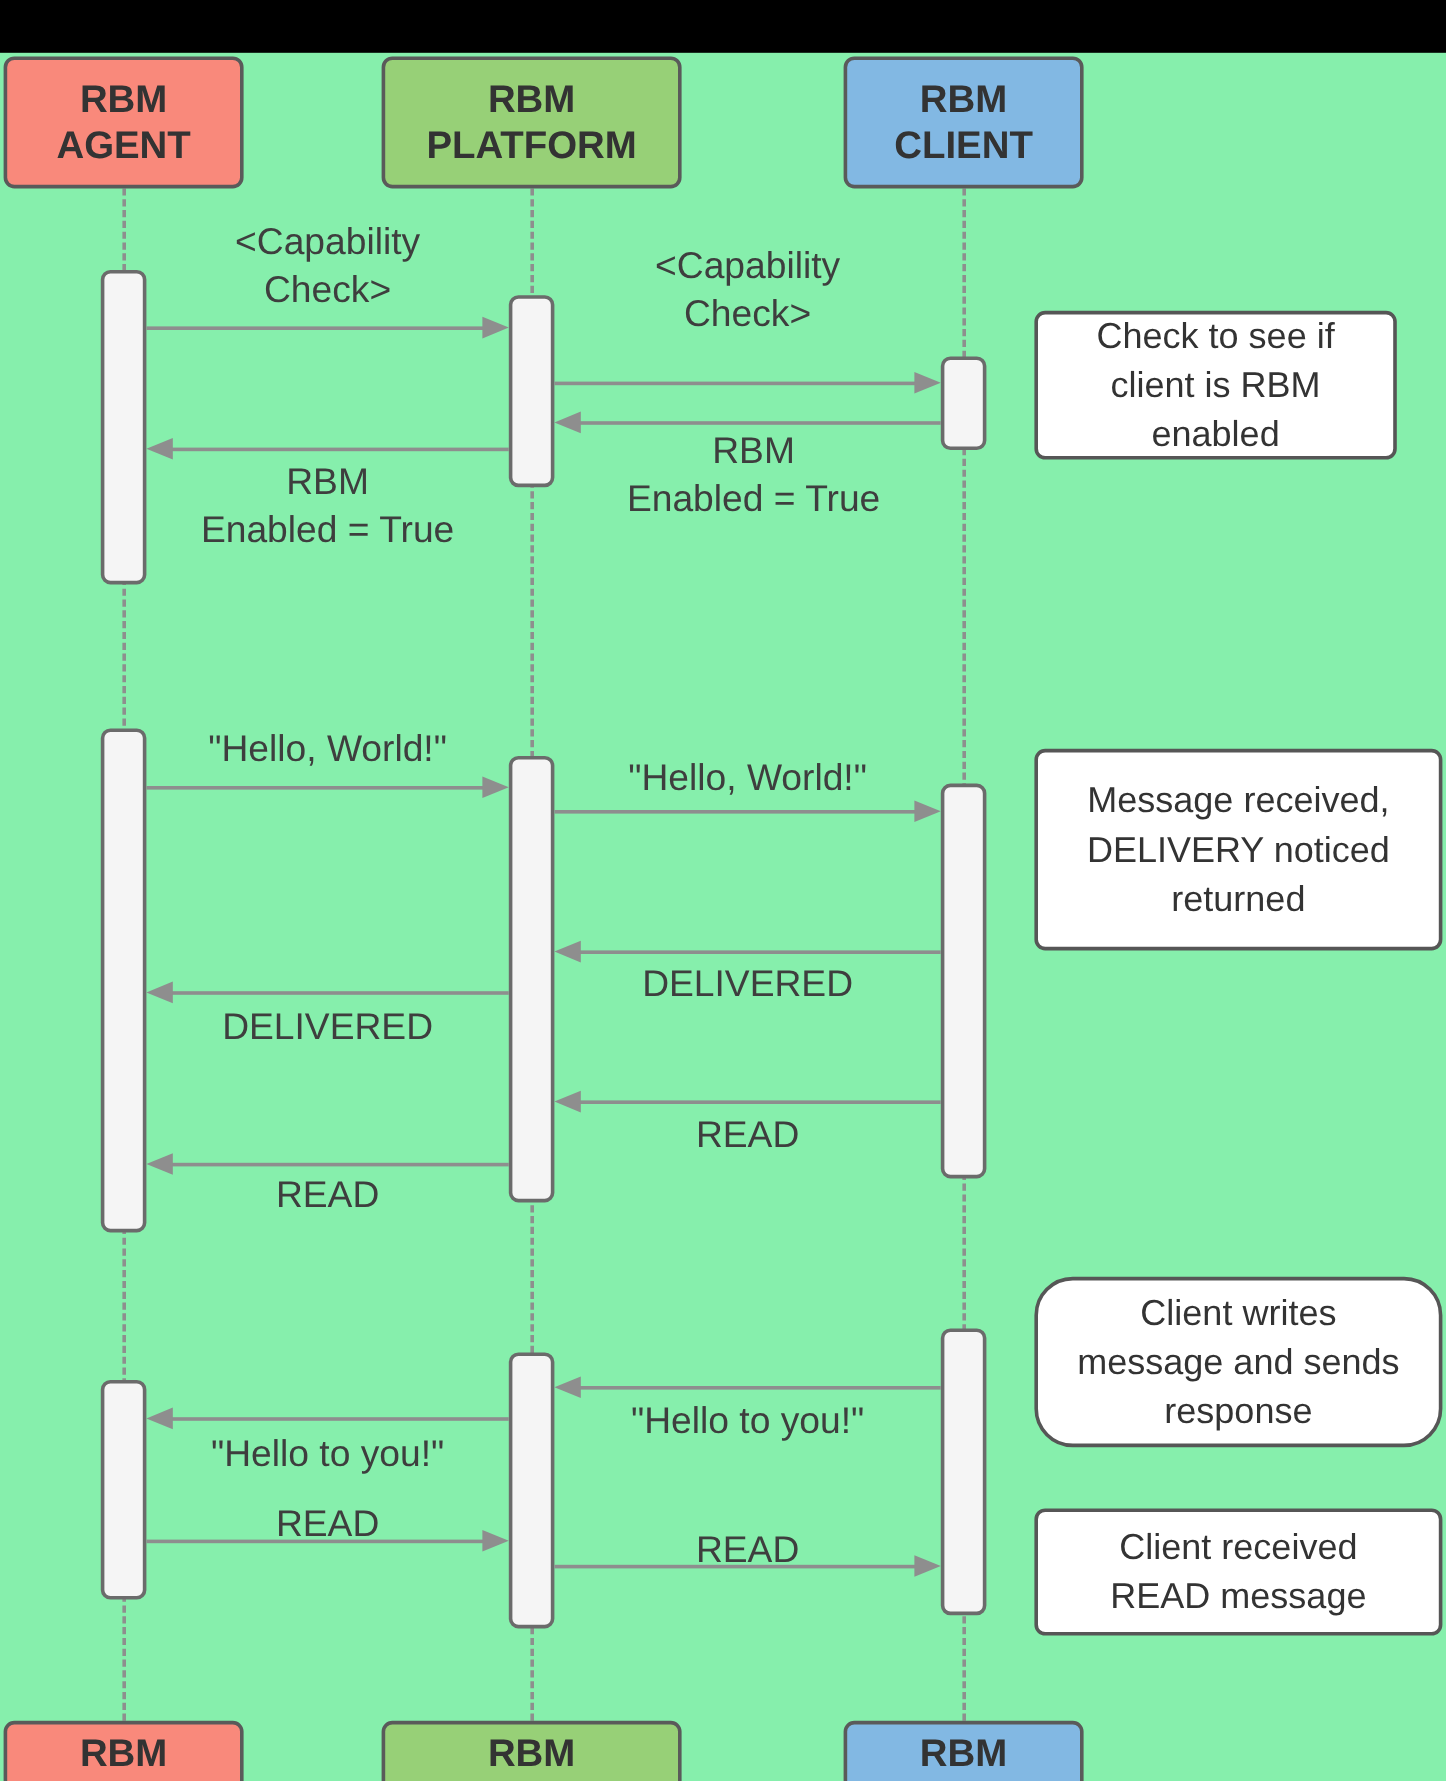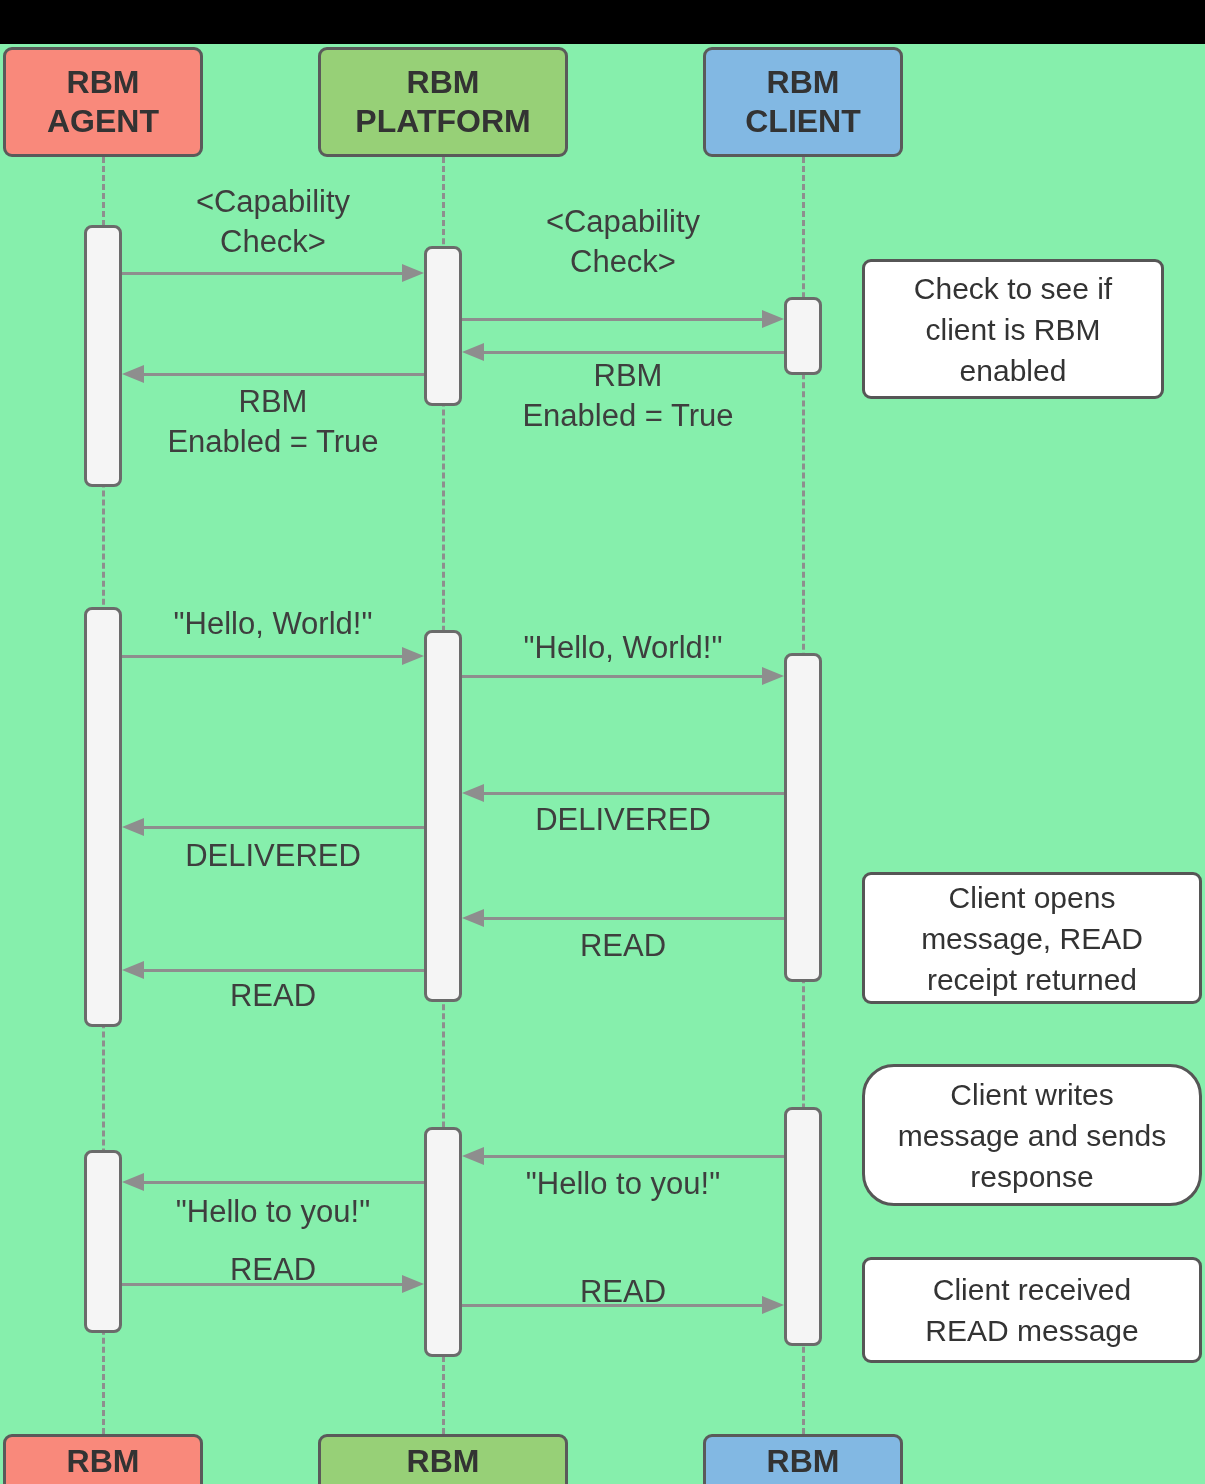--- a/index.html
+++ b/index.html
@@ -101,24 +101,24 @@
     <div class="msg-label" style="left: 433px; top: 1120px;">"Hello to you!"</div>
     <div class="msg-line" style="left: 142px; top: 1136.5px; width: 282px;"></div>
     <div class="head left" style="left: 122px; top: 1129px;"></div>
     <div class="msg-label" style="left: 83px; top: 1148px;">"Hello to you!"</div>
     <div class="msg-line" style="left: 122px; top: 1238.5px; width: 282px;"></div>
     <div class="head right" style="left: 402px; top: 1231px;"></div>
     <div class="msg-label" style="left: 83px; top: 1206px;">READ</div>
     <div class="msg-line" style="left: 462px; top: 1259.5px; width: 302px;"></div>
     <div class="head right" style="left: 762px; top: 1252px;"></div>
     <div class="msg-label" style="left: 433px; top: 1228px;">READ</div>
-    <div class="note" style="left: 862px; top: 215px; width: 302px; height: 140px;"><span>Check to see if
+    <div class="note" style="left: 862px; top: 215px; width: 302px; height: 124px;"><span>Check to see if
 client is RBM
 enabled</span></div>
-    <div class="note" style="left: 862px; top: 828px; width: 340px; height: 132px;"><span>Client opens
-message, READ
-receipt returned</span></div>
+    <div class="note" style="left: 862px; top: 580px; width: 340px; height: 168px;"><span>Message received,
+DELIVERY noticed
+returned</span></div>
     <div class="note" style="left: 862px; top: 1020px; width: 340px; height: 142px; border-radius: 32px;"><span>Client writes
 message and sends
 response</span></div>
     <div class="note" style="left: 862px; top: 1213px; width: 340px; height: 106px;"><span>Client received
 READ message</span></div>
   </div>
 
 </body></html>

